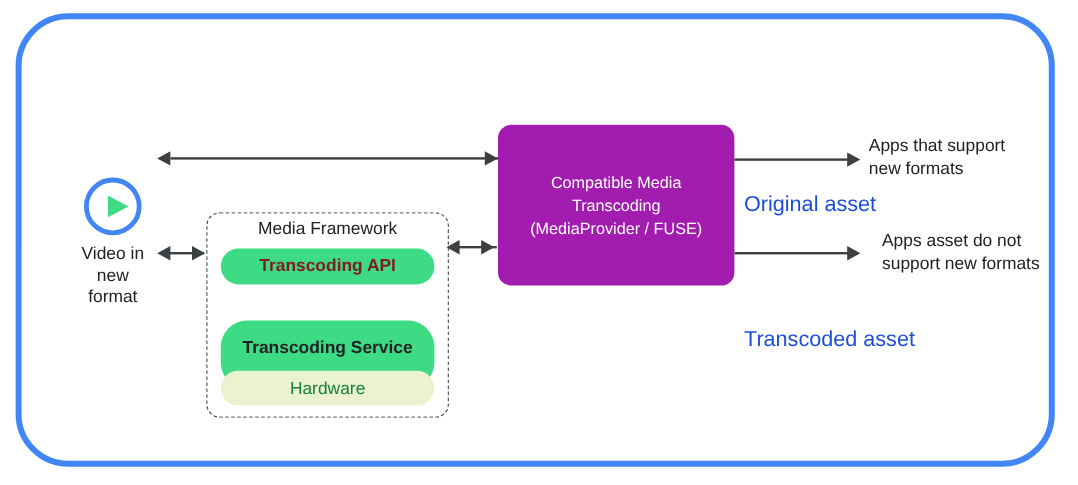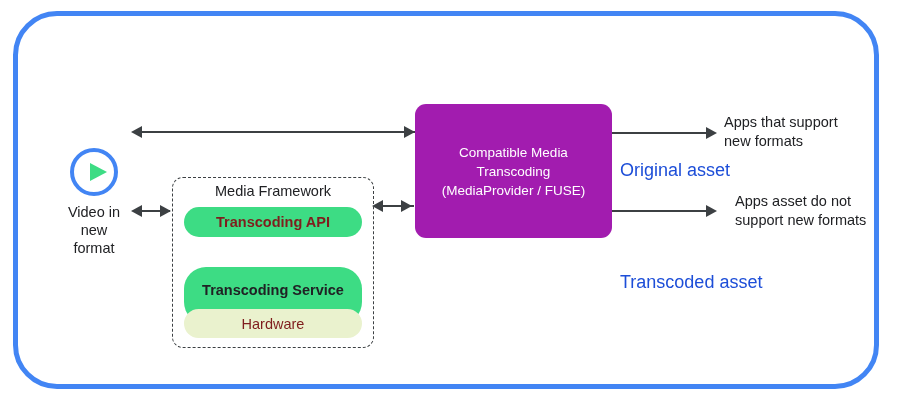--- a/index.html
+++ b/index.html
@@ -113,21 +113,21 @@
     color: #202124;
     font-size: 14.5px;
     font-weight: bold;
     padding-bottom: 12px;
     margin-top: 35px;
   }
   #hardware {
     top: 131px;
     height: 29px;
     background: #eaf2ce;
-    color: #7f1d1d;
+    color: #15803d;
     font-size: 14.5px;
     font-weight: normal;
   }
 
   
   #cmt-box {
     position: absolute;
     left: 415px;
     top: 104px;
     width: 197px;

